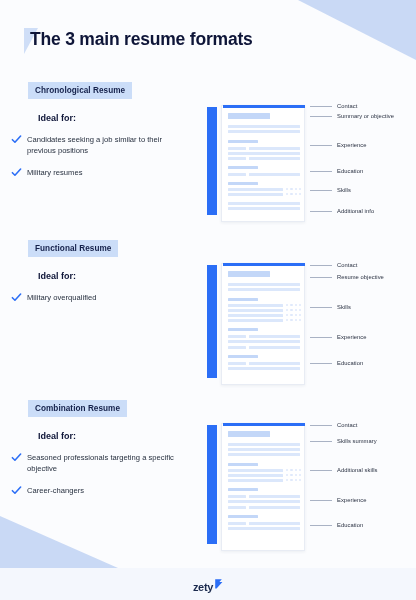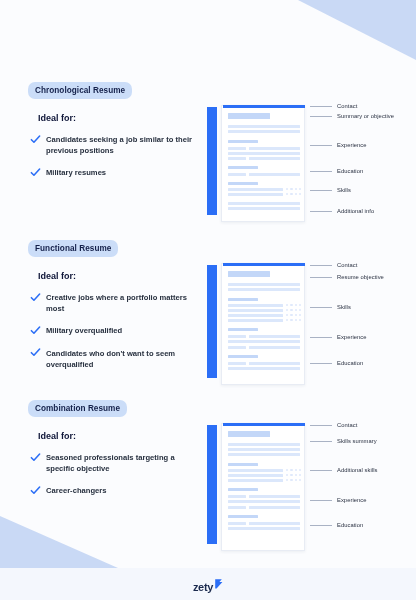--- a/index.html
+++ b/index.html
@@ -52,27 +52,26 @@
 
   
   .section { position: absolute; left: 0; width: 416px; }
   .badge {
     position: absolute; left: 28px; top: 0;
     background: #cbddf8; color: #14204a;
     font-size: 8.2px; font-weight: bold;
     padding: 4px 7px 4px 7px;
     letter-spacing: 0.05px;
     display: inline-block;
-    border-radius: 7px;
   }
   .ideal {
     position: absolute; left: 38px; top: 31px;
     font-size: 9px; font-weight: bold; color: #0e1538;
   }
-  .bullets { position: absolute; left: 30px; top: 52px; width: 172px; font-weight: bold; }
+  .bullets { position: absolute; left: 11px; top: 52px; width: 172px; }
   .bullet {
     display: flex; align-items: flex-start;
     margin-bottom: 11px;
   }
   .check {
     flex: none; width: 11px; height: 11px;
     margin-right: 5px; margin-top: -0.5px;
   }
   .check svg { display: block; }
   .bullet-text {
@@ -141,20 +140,24 @@
 </style>
 </head>
 <body>
 
 <div id="poster">
 
   <div class="wedge wedge-tr"></div>
   <div class="wedge wedge-bl"></div>
   <div class="footer-band"></div>
 
+  <div class="title-wrap">
+    <div class="title-tri"></div>
+    <div class="title-text">The 3 main resume formats</div>
+  </div>
 
   <div class="section" id="sec0" style="top:82px;">
     <div class="badge">Chronological Resume</div>
     <div class="ideal">Ideal for:</div>
     <div class="bullets">
       <div class="bullet">
         <span class="check">
           <svg width="11" height="11" viewBox="0 0 12 12">
               <path d="M1.5 6.2 L4.3 9 L10.5 2.2" stroke="#2b6ef6" stroke-width="1.7" fill="none" stroke-linecap="round" stroke-linejoin="round"></path>
             </svg>
@@ -247,37 +250,21 @@
   <div class="section" id="sec1" style="top:240px;">
     <div class="badge">Functional Resume</div>
     <div class="ideal">Ideal for:</div>
     <div class="bullets">
       <div class="bullet">
         <span class="check">
           <svg width="11" height="11" viewBox="0 0 12 12">
               <path d="M1.5 6.2 L4.3 9 L10.5 2.2" stroke="#2b6ef6" stroke-width="1.7" fill="none" stroke-linecap="round" stroke-linejoin="round"></path>
             </svg>
         </span>
-        <span class="bullet-text">Creative jobs where a portfolio matters most</span>
-      </div>
-      <div class="bullet">
-        <span class="check">
-          <svg width="11" height="11" viewBox="0 0 12 12">
-              <path d="M1.5 6.2 L4.3 9 L10.5 2.2" stroke="#2b6ef6" stroke-width="1.7" fill="none" stroke-linecap="round" stroke-linejoin="round"></path>
-            </svg>
-        </span>
         <span class="bullet-text">Military overqualified</span>
-      </div>
-      <div class="bullet">
-        <span class="check">
-          <svg width="11" height="11" viewBox="0 0 12 12">
-              <path d="M1.5 6.2 L4.3 9 L10.5 2.2" stroke="#2b6ef6" stroke-width="1.7" fill="none" stroke-linecap="round" stroke-linejoin="round"></path>
-            </svg>
-        </span>
-        <span class="bullet-text">Candidates who don't want to seem overqualified</span>
       </div>
     </div>
 
     <div class="mock" style="left:207px; top:19px; width:100px; height:122px;">
       <div class="mock-sheet"></div>
       <div class="mock-top-accent"></div>
       <div class="mock-blue-bar"></div>
       <div class="rows">
         <div class="row r-head" style="width:42px;height:6px;margin-bottom:6px;"></div>
         <div class="row r-line" style="width:72px;"></div>

